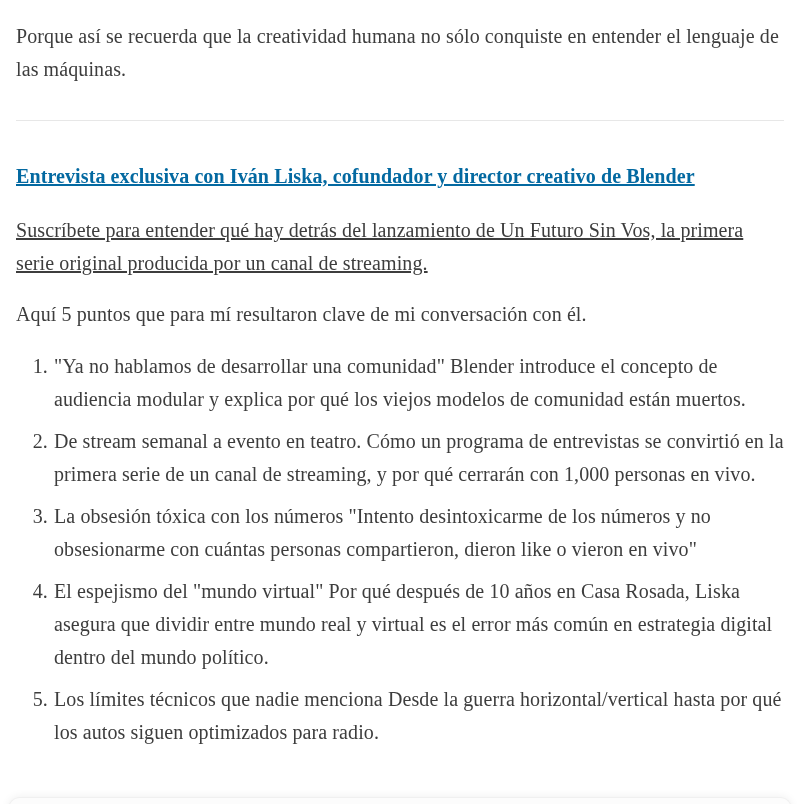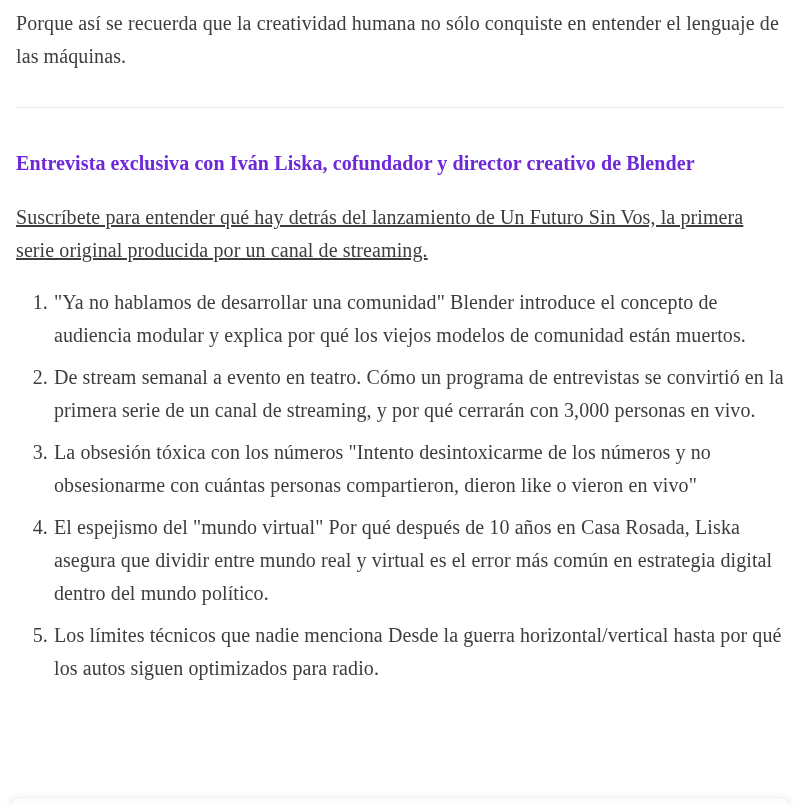--- a/index.html
+++ b/index.html
@@ -11,43 +11,44 @@
     width: 800px;
     height: 804px;
     position: relative;
     overflow: hidden;
     font-family: "Liberation Serif", serif;
     color: #3d3d3d;
   }
   .article {
     box-sizing: border-box;
     width: 800px;
-    padding: 7px 16px 0 16px;
+    padding: 20px 16px 0 16px;
   }
   .article p {
     margin: 0;
     font-size: 20px;
     line-height: 33px;
     letter-spacing: 0.1px;
   }
   .intro {
     margin-bottom: 0;
   }
   hr.section-divider {
     border: none;
     border-top: 1px solid #e7e7e7;
     margin: 34px 0 0 0;
   }
   h2.section-heading {
     margin: 39px 0 12px 0;
     font-size: 20px;
     line-height: 33px;
     font-weight: bold;
-    color: #6d28d9;
+    color: #0369a1;
     letter-spacing: 0.1px;
+    text-decoration: underline;
   }
   .subscribe {
     margin-top: 21px !important;
     text-decoration: underline;
   }
   .points-intro {
     margin-top: 18px !important;
   }
   ol.points-list {
     margin: 19px 0 0 0;
@@ -79,24 +80,25 @@
 <div class="article">
 
   <p class="intro">Porque así se recuerda que la creatividad humana no sólo conquiste en entender el lenguaje de las máquinas.</p>
 
   <hr class="section-divider">
 
   <h2 class="section-heading">Entrevista exclusiva con Iván Liska, cofundador y director creativo de Blender</h2>
 
   <p class="subscribe">Suscríbete para entender qué hay detrás del lanzamiento de Un Futuro Sin Vos, la primera serie original producida por un canal de streaming.</p>
 
+  <p class="points-intro">Aquí 5 puntos que para mí resultaron clave de mi conversación con él.</p>
 
   <ol class="points-list">
     <li>"Ya no hablamos de desarrollar una comunidad" Blender introduce el concepto de audiencia modular y explica por qué los viejos modelos de comunidad están muertos.</li>
-    <li>De stream semanal a evento en teatro. Cómo un programa de entrevistas se convirtió en la primera serie de un canal de streaming, y por qué cerrarán con 3,000 personas en vivo.</li>
+    <li>De stream semanal a evento en teatro. Cómo un programa de entrevistas se convirtió en la primera serie de un canal de streaming, y por qué cerrarán con 1,000 personas en vivo.</li>
     <li>La obsesión tóxica con los números "Intento desintoxicarme de los números y no obsesionarme con cuántas personas compartieron, dieron like o vieron en vivo"</li>
     <li>El espejismo del "mundo virtual" Por qué después de 10 años en Casa Rosada, Liska asegura que dividir entre mundo real y virtual es el error más común en estrategia digital dentro del mundo político.</li>
     <li>Los límites técnicos que nadie menciona Desde la guerra horizontal/vertical hasta por qué los autos siguen optimizados para radio.</li>
   </ol>
 
 </div>
 
 <div class="bottom-bar"></div>
 
 </body></html>

